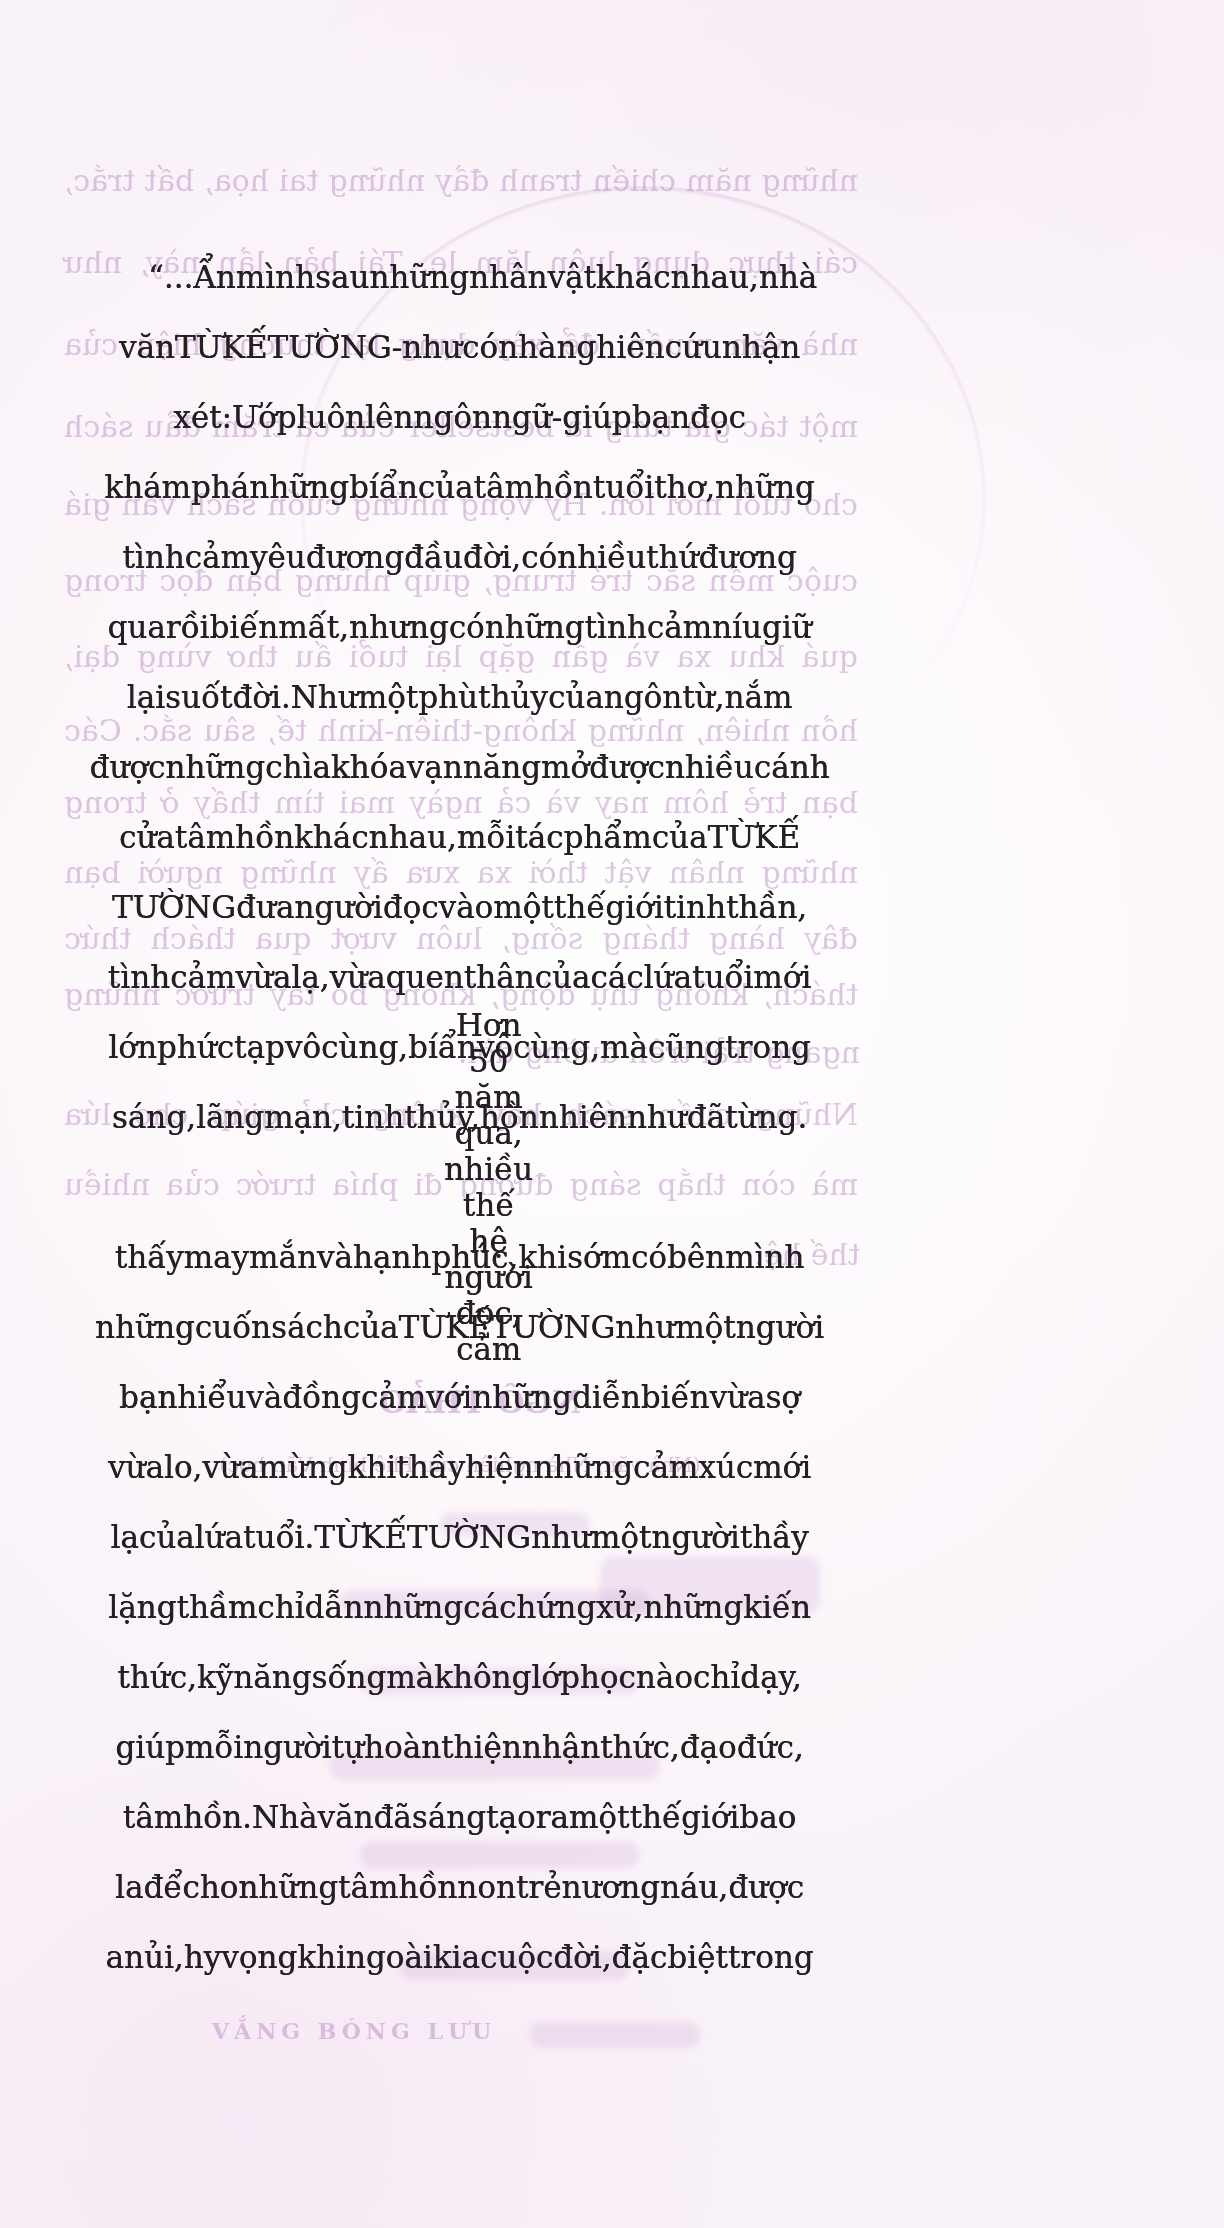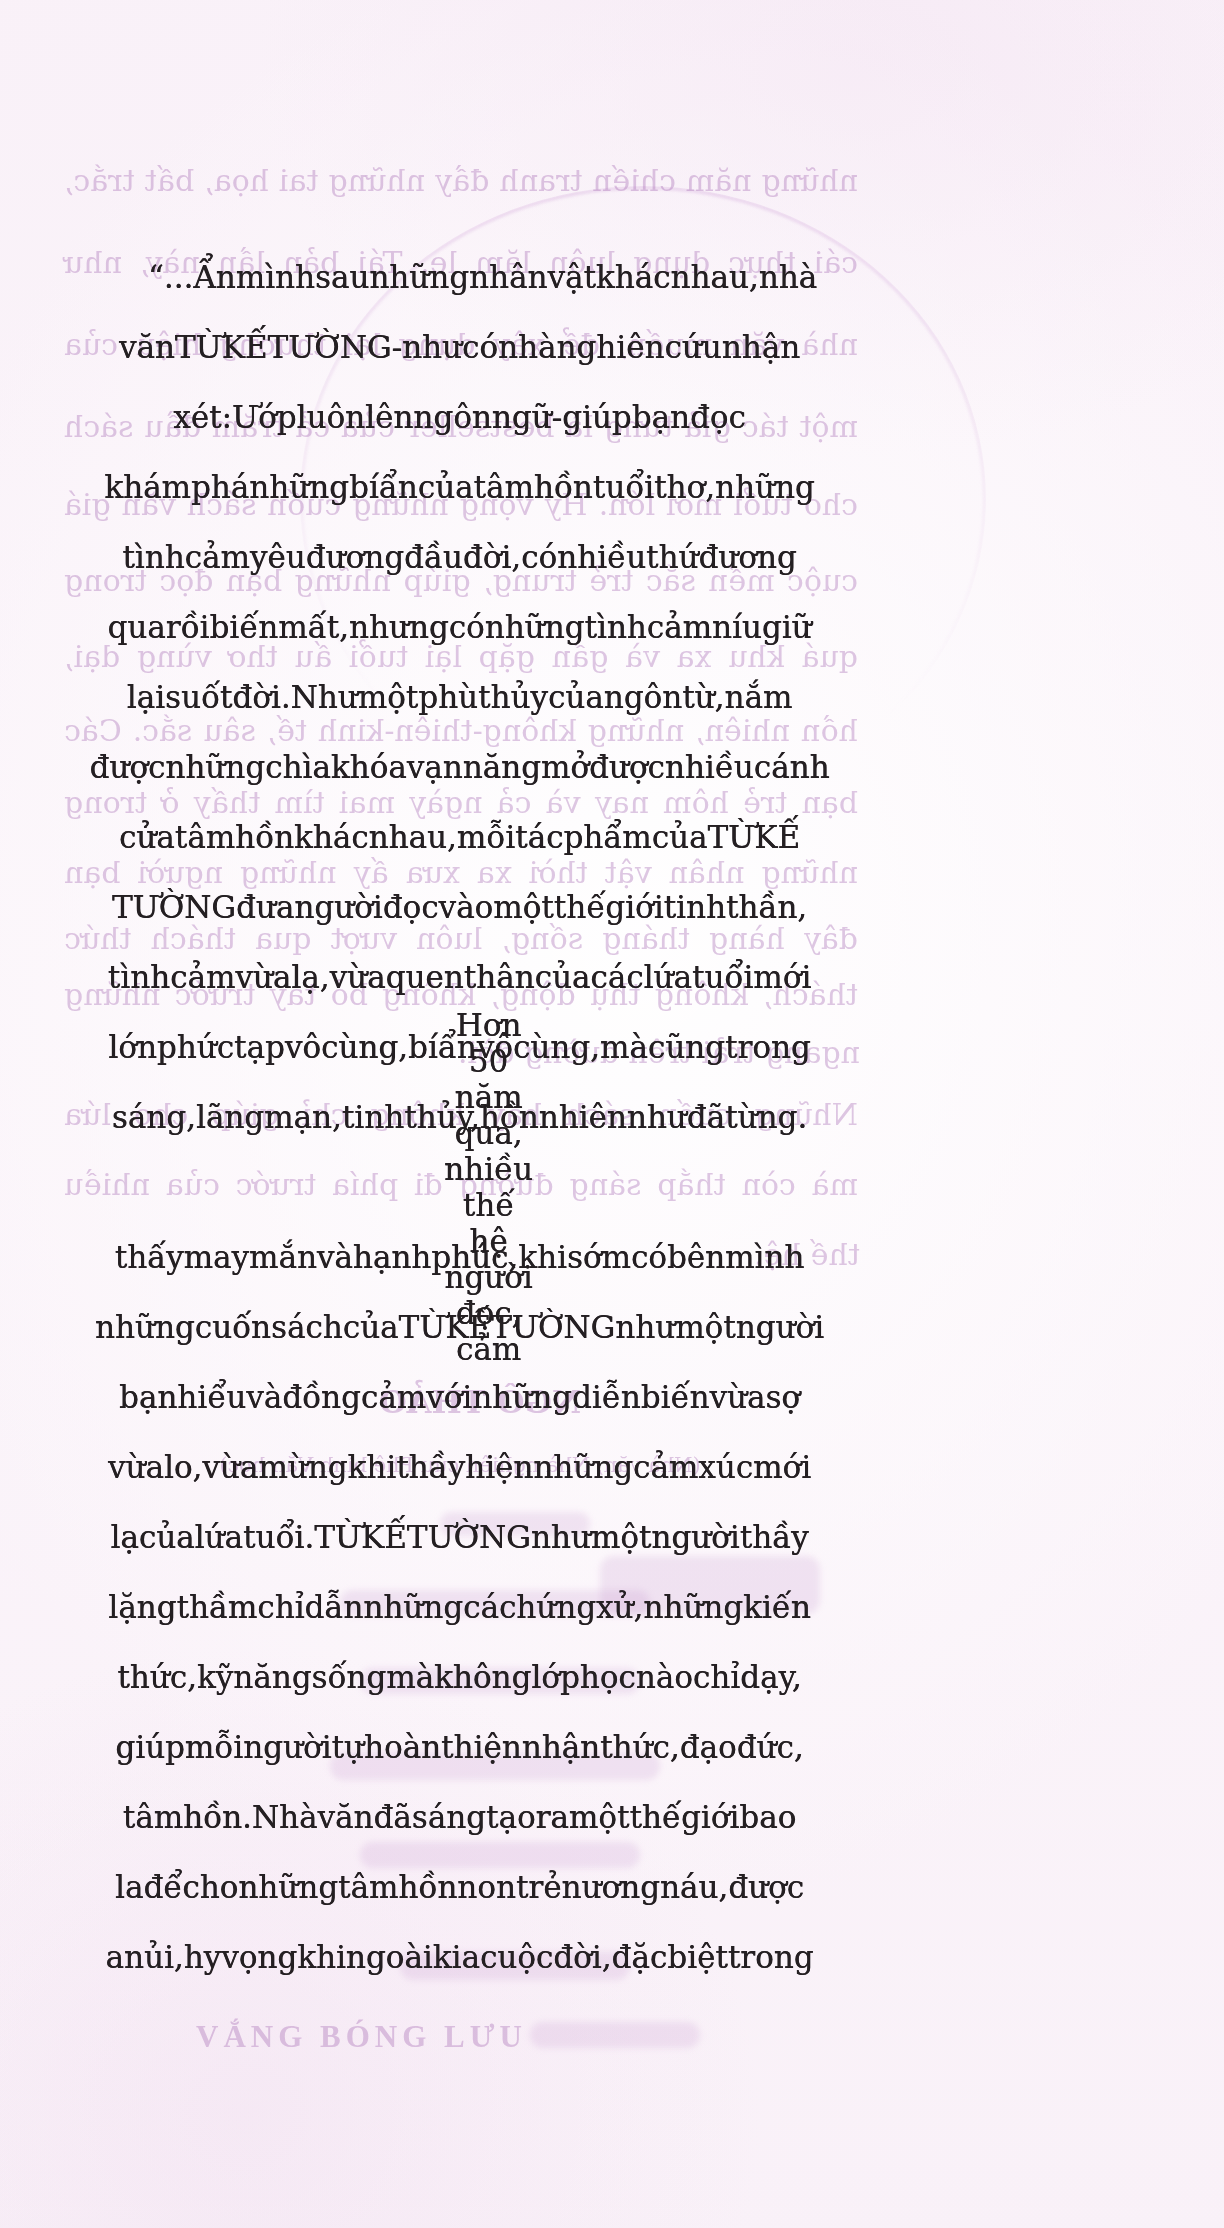--- a/index.html
+++ b/index.html
@@ -233,21 +233,21 @@
         <span>đường</span>
         <span>đi</span>
         <span>phía</span>
         <span>trước</span>
         <span>của</span>
         <span>nhiều</span>
       </div>
       <div class="bleed-line" style="top: 1236px; left: 700px; width: 160px;">thế hệ.</div>
       <div class="bleed-line bl-center bl-bold" style="top: 1382px; left: 330px; width: 300px; font-size: 32px;">NGÔ THẢO</div>
       <div class="bleed-line bl-center" style="top: 1452px; left: 200px; width: 520px; font-size: 21px;">(Nhà văn, Nhà nghiên cứu Phê bình Văn học)</div>
-      <div class="bleed-line no-mirror bl-bold" style="top: 2018px; left: 196px; width: 430px; font-size: 31px; letter-spacing: 5px; font-family: Liberation Serif, serif;">VẮNG BÓNG LƯU</div>
+      <div class="bleed-line no-mirror bl-bold" style="top: 2018px; left: 212px; width: 430px; font-size: 22px; letter-spacing: 5px;">VẮNG BÓNG LƯU</div>
     </div>
 
   <div class="smudge" style="left:440px;top:1512px;width:150px;height:24px;"></div>
   <div class="smudge" style="left:600px;top:1556px;width:220px;height:58px;"></div>
   <div class="smudge" style="left:340px;top:1590px;width:310px;height:26px;"></div>
   <div class="smudge" style="left:360px;top:1668px;width:280px;height:26px;"></div>
   <div class="smudge" style="left:330px;top:1752px;width:330px;height:28px;"></div>
   <div class="smudge" style="left:360px;top:1842px;width:280px;height:26px;"></div>
   <div class="smudge" style="left:400px;top:1952px;width:230px;height:28px;"></div>
   <div class="smudge" style="left:530px;top:2022px;width:170px;height:26px;"></div>

